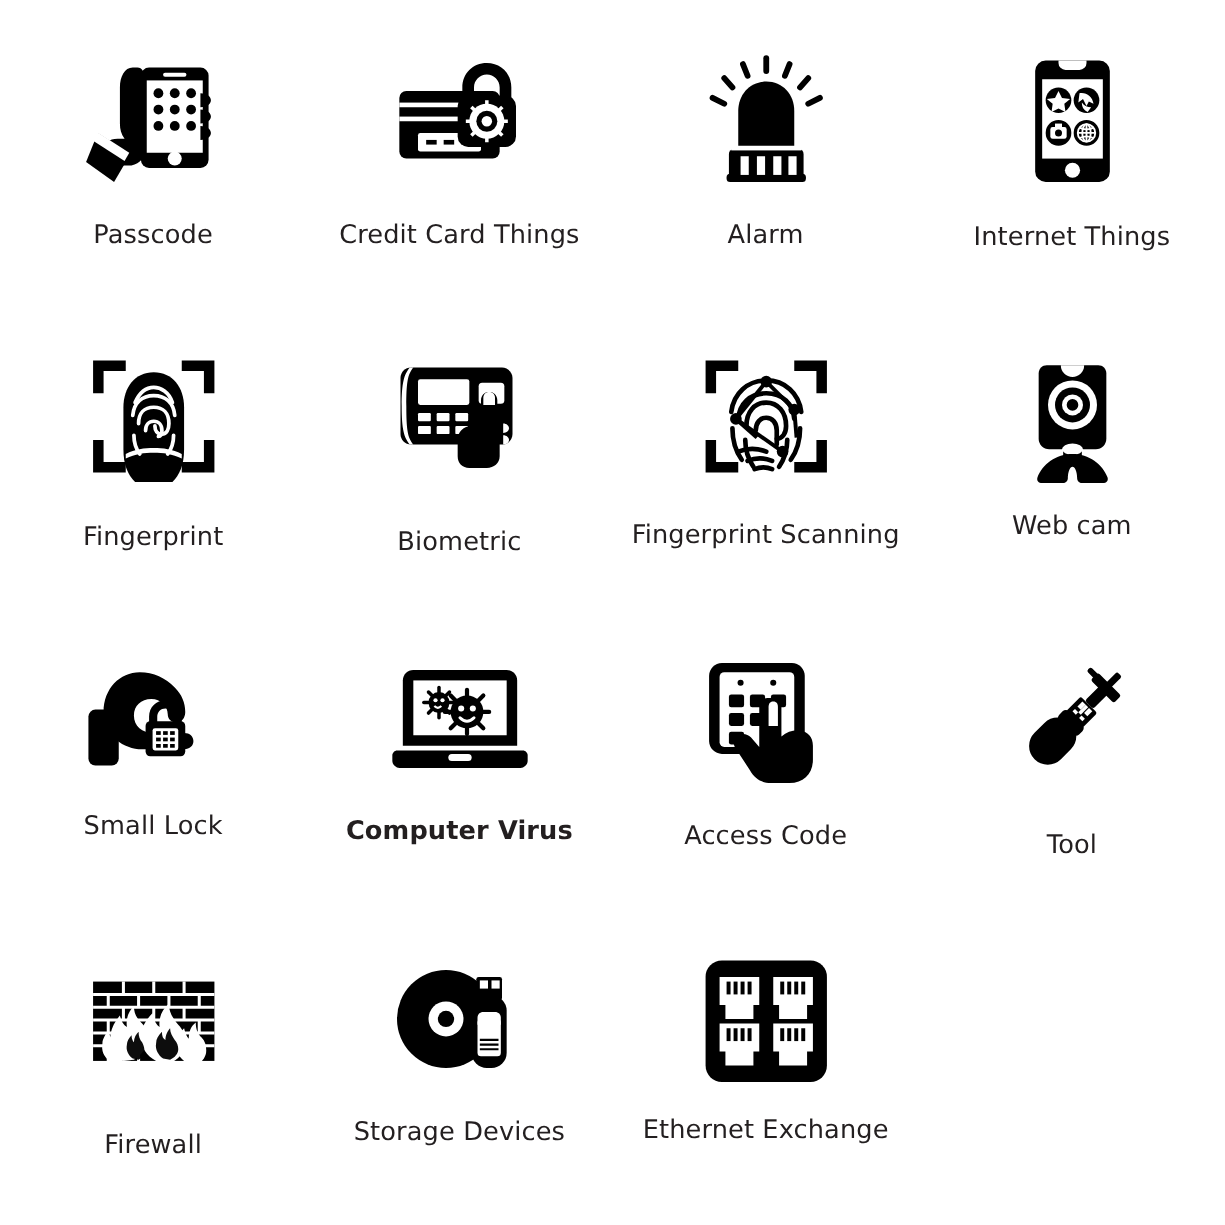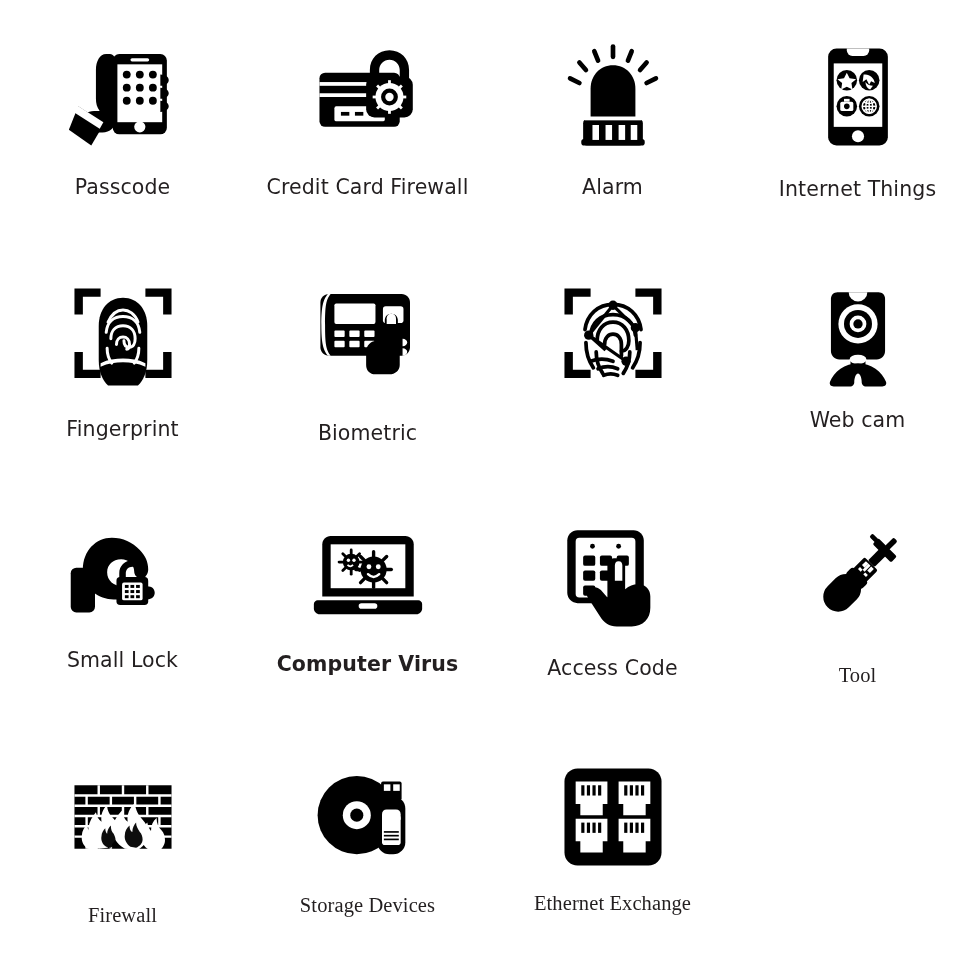--- a/index.html
+++ b/index.html
@@ -51,21 +51,21 @@
     font-family: "DejaVu Sans", sans-serif;
     font-size: 20.5px;
     line-height: 1.15;
     color: #231f20;
     text-align: right;
     white-space: nowrap;
     letter-spacing: 0.1px;
   }
   .r2 .icon-label { font-size: 20.5px; margin-top: 16px; }
   .r3 .icon-label { margin-top: 7px; }
-  .r4 .icon-label { margin-top: 18px; font-family: Liberation Serif, serif; }
+  .r4 .icon-label { margin-top: 18px; }
 
   
   .cell-biometric .icon-label { margin-top: 20px; }
   .cell-fingerprint-scanning .icon-label { margin-top: 14px; }
   .cell-computer-virus .icon-label { margin-top: 11px; font-weight: bold; }
   .cell-access-code .icon-label { margin-top: 15px; }
   .cell-storage-devices .icon-label { margin-top: 12px; }
   .cell-ethernet-exchange .icon-label { margin-top: 10px; }
   .cell-tool .icon-label { margin-top: 22px; }
   .cell-firewall .icon-label { margin-top: 22px; }
@@ -131,21 +131,21 @@
             <rect x="81.5" y="73" width="3" height="5"></rect>
             <rect x="65" y="58.5" width="5" height="3"></rect>
             <rect x="96" y="58.5" width="5" height="3"></rect>
             <rect x="70" y="47" width="3" height="5" transform="rotate(-45 71.5 49.5)"></rect>
             <rect x="93" y="47" width="3" height="5" transform="rotate(45 94.5 49.5)"></rect>
             <rect x="70" y="68" width="3" height="5" transform="rotate(45 71.5 70.5)"></rect>
             <rect x="93" y="68" width="3" height="5" transform="rotate(-45 94.5 70.5)"></rect>
           </g>
         </svg>
       </div>
-      <div class="icon-label">Credit Card Firewall</div>
+      <div class="icon-label">Credit Card Things</div>
     </div>
 
     <div class="icon-cell r1 cell-alarm">
       <div class="icon-art">
         <svg viewBox="0 0 120 120" width="112" height="112" fill="#000">
 
           <g stroke="#000" stroke-width="5" stroke-linecap="round">
             <line x1="60" y1="6" x2="60" y2="17"></line>
             <line x1="40" y1="11" x2="44" y2="21"></line>
             <line x1="80" y1="11" x2="76" y2="21"></line>
@@ -285,20 +285,21 @@
             <line x1="60" y1="26" x2="34" y2="58"></line>
             <line x1="34" y1="58" x2="74" y2="86"></line>
             <line x1="34" y1="58" x2="52" y2="74"></line>
           </g>
           <circle cx="60" cy="26" r="5"></circle>
           <circle cx="84" cy="50" r="5"></circle>
           <circle cx="34" cy="58" r="5"></circle>
           <circle cx="74" cy="86" r="5"></circle>
         </svg>
       </div>
+      <div class="icon-label">Fingerprint Scanning</div>
     </div>
 
     <div class="icon-cell r3 cell-web-cam">
       <div class="icon-art">
         <svg viewBox="0 0 120 120" width="112" height="112" fill="#000">
 
           <path d="M38 12h44c4 0 7 3 7 7v56c0 5-4 9-9 9H40c-5 0-9-4-9-9V19c0-4 3-7 7-7z"></path>
           <path d="M50 12a10 10 0 0 0 20 0z" fill="#fff"></path>
 
           <circle cx="60" cy="46" r="21" fill="#fff"></circle>

